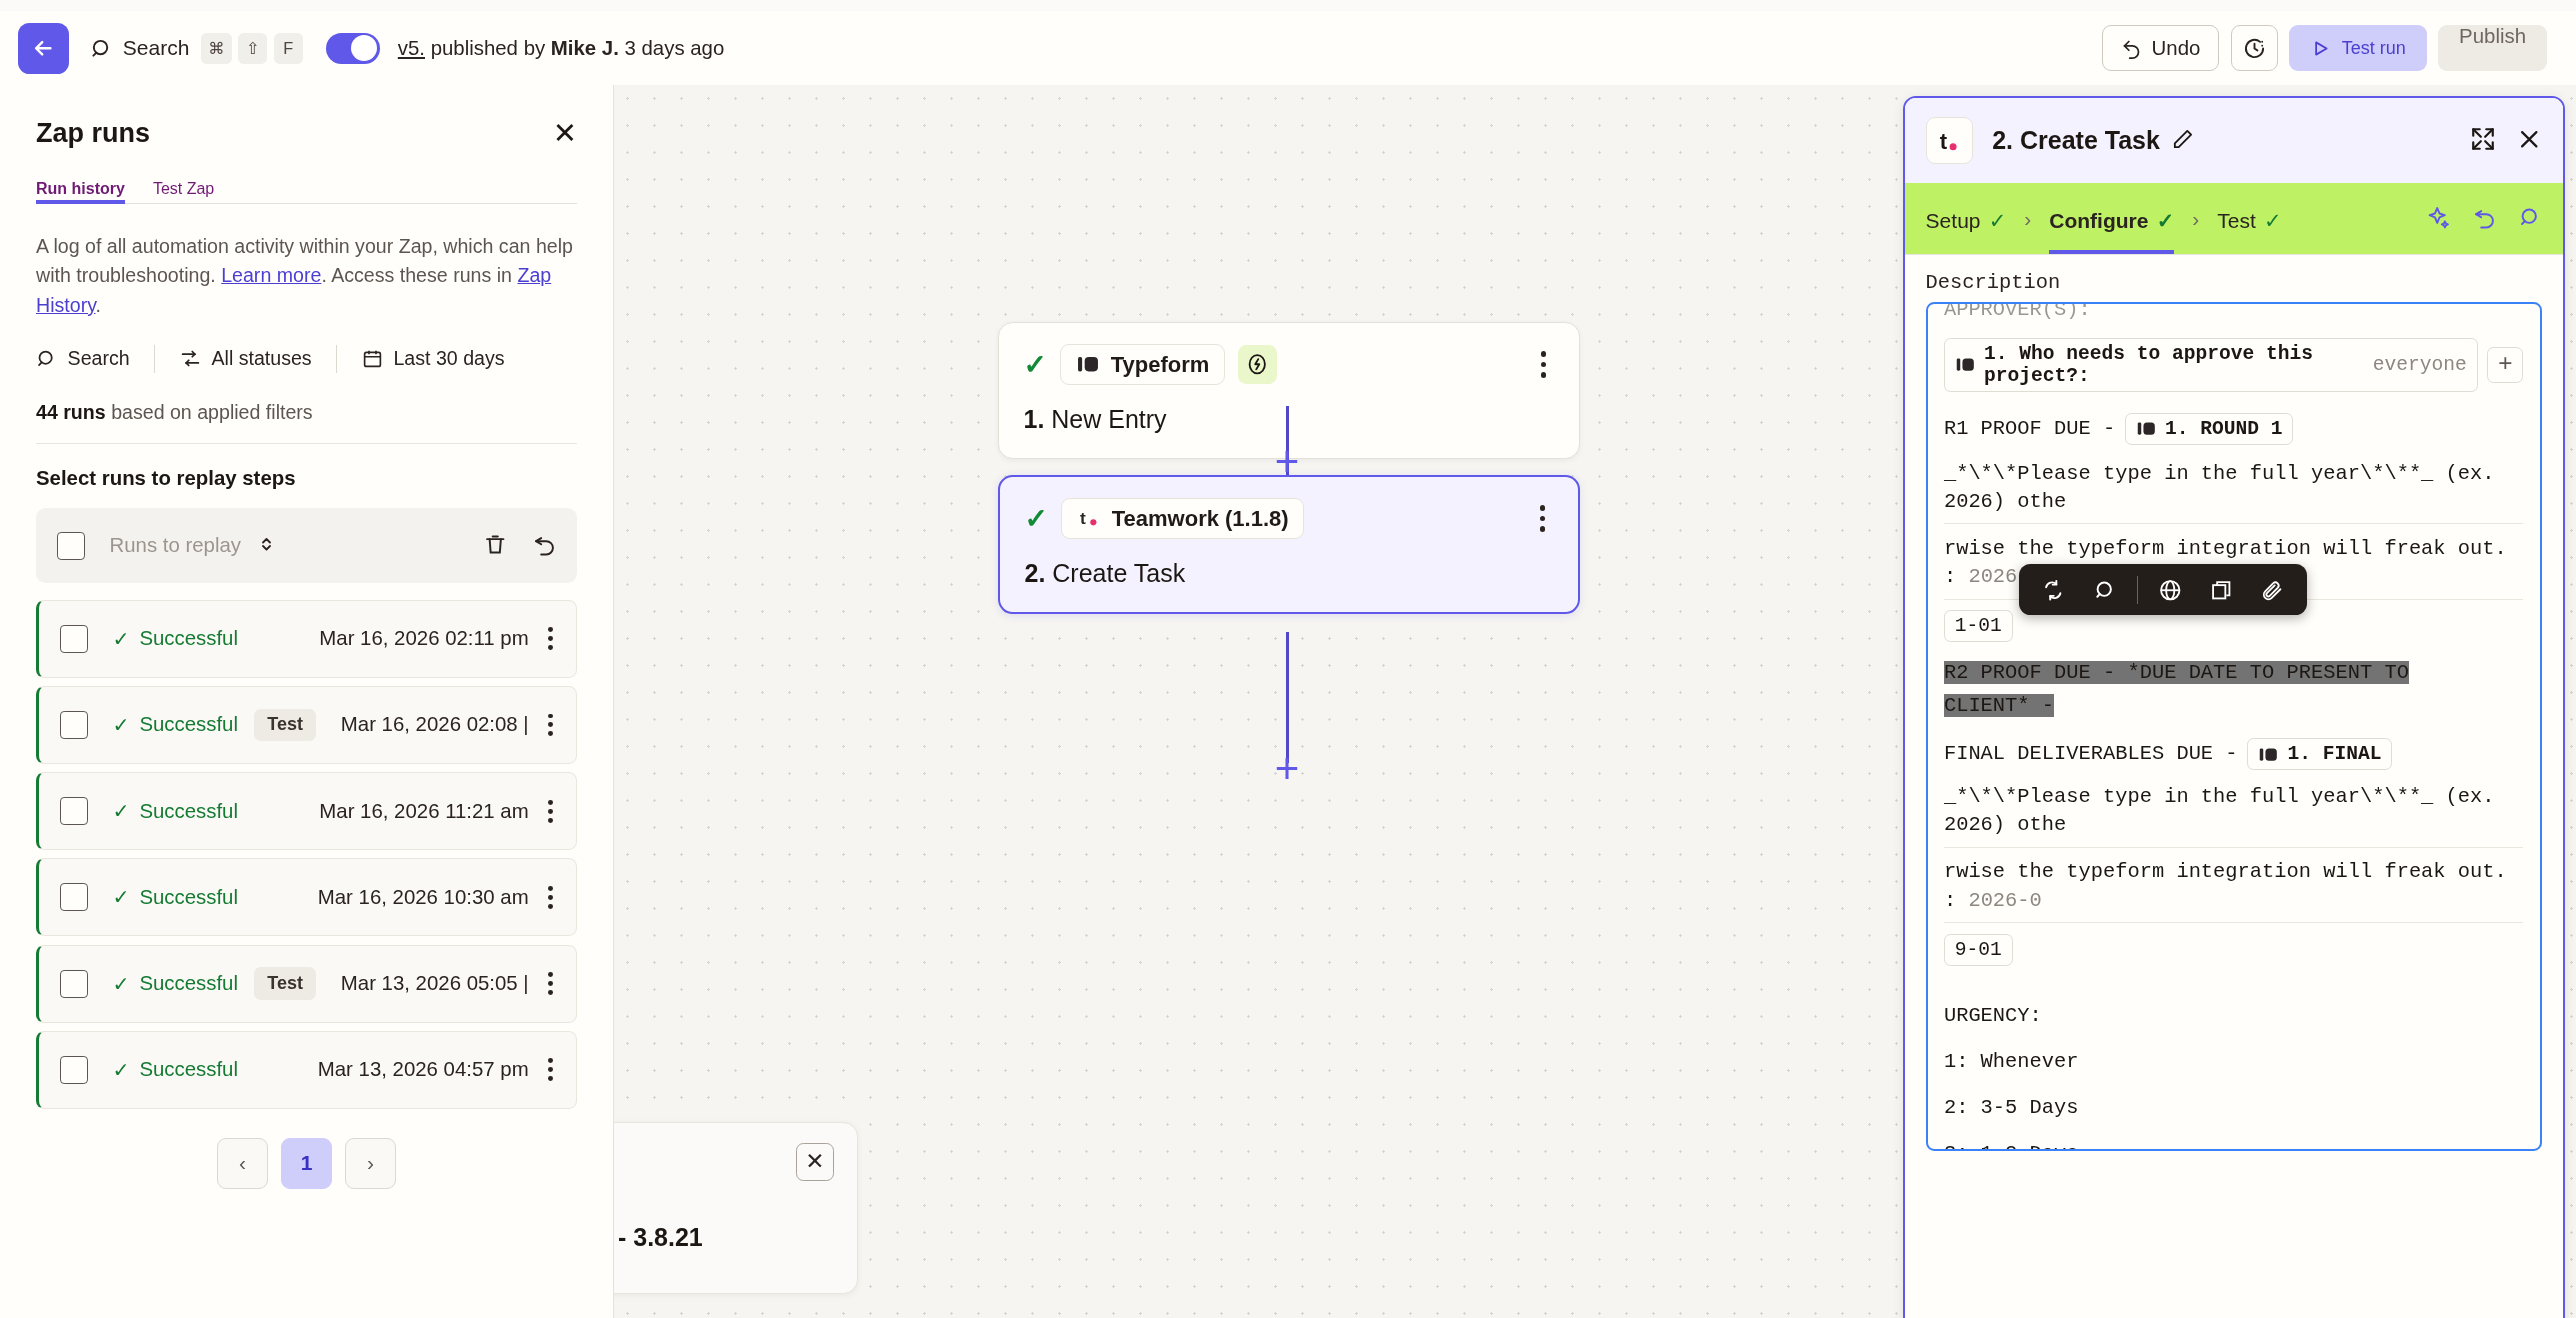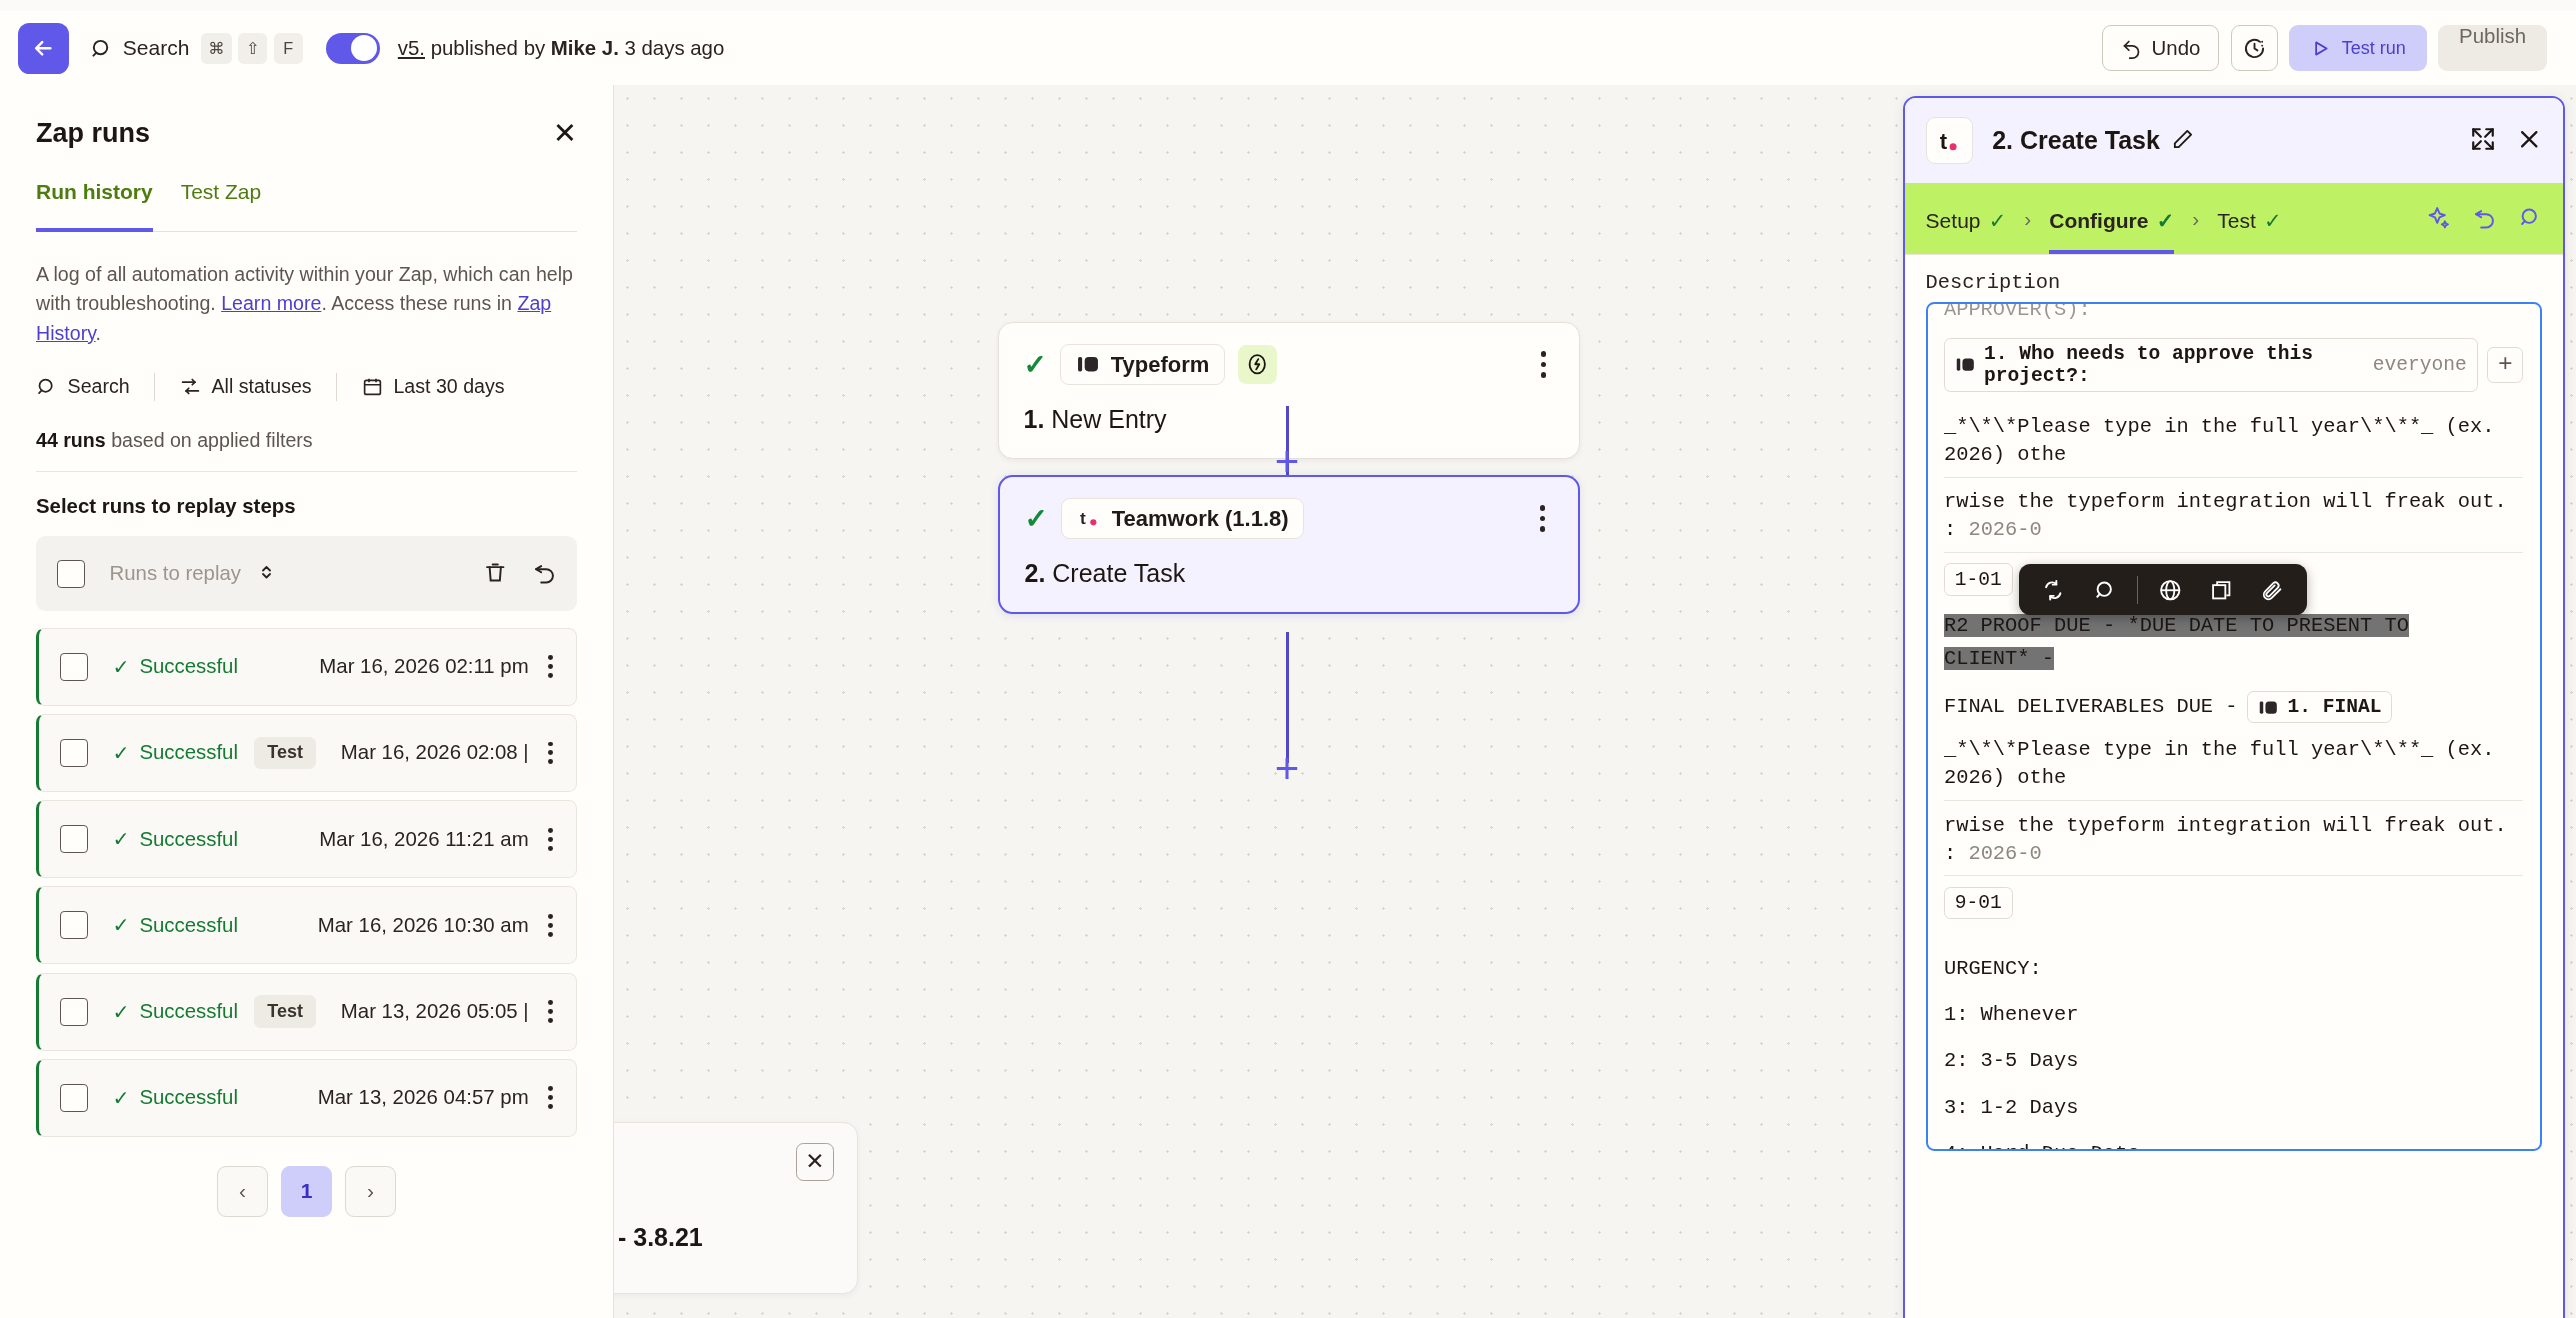--- a/index.html
+++ b/index.html
@@ -154,21 +154,21 @@
   .left-panel {
     position: absolute; top: 85px; left: 0; width: 614px; bottom: 0;
     background: #fffefb; border-right: 1.2px solid #e6e2da;
     z-index: 30; overflow: hidden;
   }
   .lp-head { display: flex; align-items: center; padding: 33px 36px 0 36px; }
   .lp-title { font-size: 27px; font-weight: 700; color: #1d1714; }
   .lp-close { margin-left: auto; font-size: 29px; color: #1d1714; cursor: pointer; line-height: 1; }
 
   .lp-tabs { display: flex; gap: 28px; padding: 0 36px; margin-top: 31px; position: relative; }
-  .lp-tab { font-size: 21px; color: #4d7c0f; padding-bottom: 24px; cursor: pointer; }
+  .lp-tab { font-size: 16px; color: #701a75; padding-bottom: 2px; cursor: pointer; }
   .lp-tab.active { font-weight: 700; border-bottom: 4.1px solid #5f58e8; }
   .lp-tabline { position: absolute; left: 36px; right: 36px; bottom: 0; height: 1.2px; background: #e6e2da; z-index: -1; }
 
   .lp-desc { padding: 28px 36px 0 36px; font-size: 19.6px; line-height: 1.5; color: #5d5650; }
   .lp-desc a { color: #4b3fd1; text-decoration: underline; }
 
   .lp-filters { display: flex; align-items: center; padding: 24.5px 36px 0 36px; }
   .filter { display: flex; align-items: center; gap: 10.6px; font-size: 19.6px; color: #2b2320; cursor: pointer; }
   .filter + .sep { width: 1.2px; height: 28px; background: #ddd8d0; margin: 0 24.5px; }
 
@@ -667,20 +667,30 @@
                 <rect x="2" y="5" width="4" height="14" rx="1.6" fill="#2d2628"></rect>
                 <rect x="8.5" y="5" width="13" height="14" rx="4" fill="#2d2628"></rect>
               </svg>
             <span>1. Who needs to approve this project?:</span>
               <span class="g"> everyone</span>
           </span>
           <span class="plus-square">+</span>
         </div>
 
 
+        <div class="row-flex" style="margin-bottom:14.7px">
+          <span class="dl" style="margin:0">R1 PROOF DUE - </span>
+          <span class="token">
+            <svg class="tok-ico" viewBox="0 0 24 24">
+                <rect x="2" y="5" width="4" height="14" rx="1.6" fill="#2d2628"></rect>
+                <rect x="8.5" y="5" width="13" height="14" rx="4" fill="#2d2628"></rect>
+              </svg>
+            <span>1. ROUND 1</span>
+          </span>
+        </div>
 
         <div class="wrapline">_*\*\*Please type in the full year\*\**_ (ex. 2026) othe</div>
         <div class="wrapline">
           <span>rwise the typeform integration will freak out. : </span><span class="g">2026-0</span>
         </div>
         <div style="margin-bottom:16.3px">
           <span class="chipend">1-01</span>
         </div>
 
         <div class="dl" style="margin-bottom:4.9px"><span class="hl">R2 PROOF DUE - *DUE DATE TO PRESENT TO</span></div>

